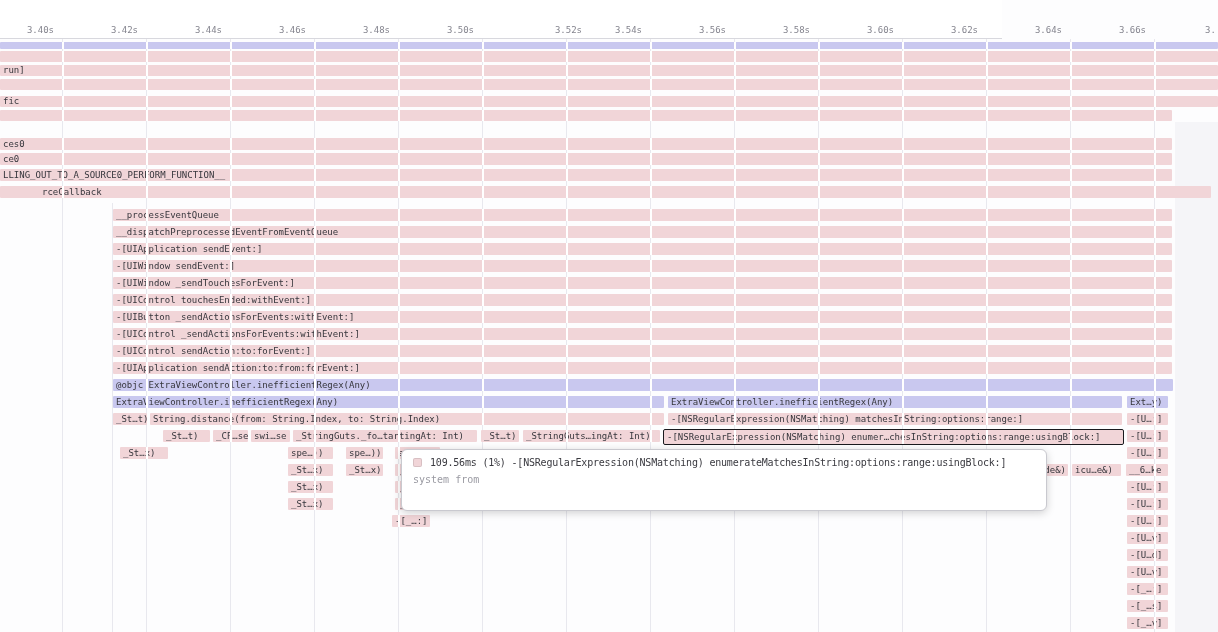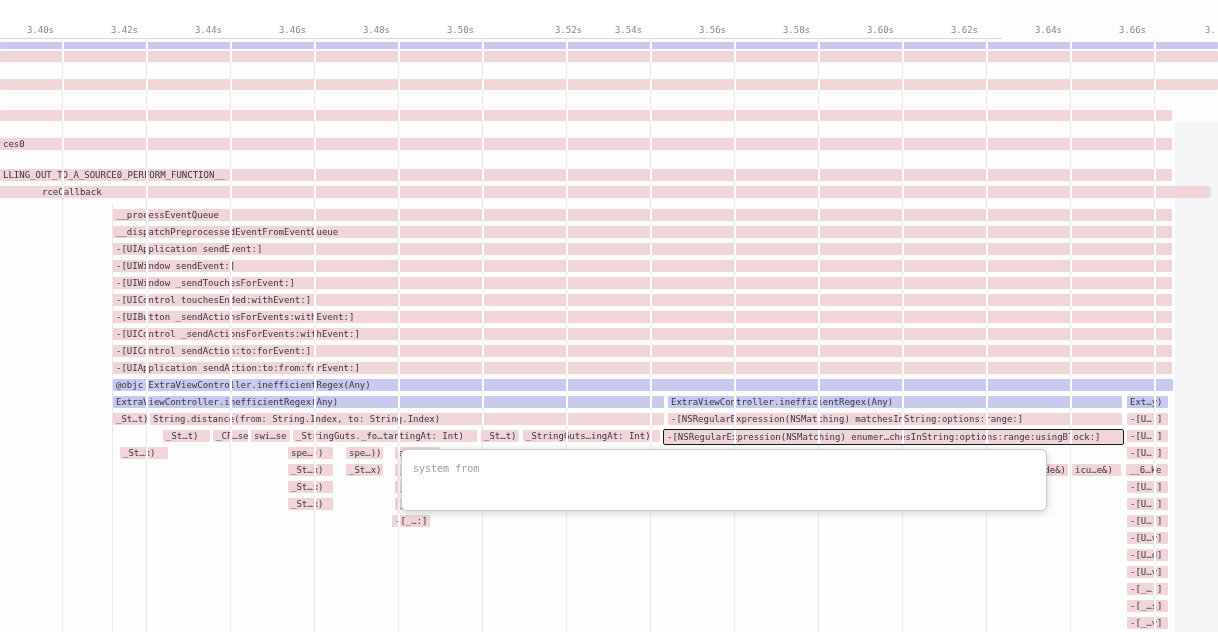--- a/index.html
+++ b/index.html
@@ -92,21 +92,55 @@
       <i class="slit" style="left: 482px;"></i>
       <i class="slit" style="left: 566px;"></i>
       <i class="slit" style="left: 650px;"></i>
       <i class="slit" style="left: 734px;"></i>
       <i class="slit" style="left: 818px;"></i>
       <i class="slit" style="left: 902px;"></i>
       <i class="slit" style="left: 986px;"></i>
       <i class="slit" style="left: 1070px;"></i>
       <i class="slit" style="left: 1154px;"></i>
     </div>
+    <div class="frame pink" style="left: 0px; top: 65px; width: 1218px; height: 11px; line-height: 11px;">
+      <span class="lbl">run]</span>
+      <i class="slit" style="left: 62px;"></i>
+      <i class="slit" style="left: 146px;"></i>
+      <i class="slit" style="left: 230px;"></i>
+      <i class="slit" style="left: 314px;"></i>
+      <i class="slit" style="left: 398px;"></i>
+      <i class="slit" style="left: 482px;"></i>
+      <i class="slit" style="left: 566px;"></i>
+      <i class="slit" style="left: 650px;"></i>
+      <i class="slit" style="left: 734px;"></i>
+      <i class="slit" style="left: 818px;"></i>
+      <i class="slit" style="left: 902px;"></i>
+      <i class="slit" style="left: 986px;"></i>
+      <i class="slit" style="left: 1070px;"></i>
+      <i class="slit" style="left: 1154px;"></i>
+    </div>
     <div class="frame pink" style="left: 0px; top: 79px; width: 1218px; height: 11px; line-height: 11px;">
+      <i class="slit" style="left: 62px;"></i>
+      <i class="slit" style="left: 146px;"></i>
+      <i class="slit" style="left: 230px;"></i>
+      <i class="slit" style="left: 314px;"></i>
+      <i class="slit" style="left: 398px;"></i>
+      <i class="slit" style="left: 482px;"></i>
+      <i class="slit" style="left: 566px;"></i>
+      <i class="slit" style="left: 650px;"></i>
+      <i class="slit" style="left: 734px;"></i>
+      <i class="slit" style="left: 818px;"></i>
+      <i class="slit" style="left: 902px;"></i>
+      <i class="slit" style="left: 986px;"></i>
+      <i class="slit" style="left: 1070px;"></i>
+      <i class="slit" style="left: 1154px;"></i>
+    </div>
+    <div class="frame pink" style="left: 0px; top: 96px; width: 1218px; height: 11px; line-height: 11px;">
+      <span class="lbl">fic</span>
       <i class="slit" style="left: 62px;"></i>
       <i class="slit" style="left: 146px;"></i>
       <i class="slit" style="left: 230px;"></i>
       <i class="slit" style="left: 314px;"></i>
       <i class="slit" style="left: 398px;"></i>
       <i class="slit" style="left: 482px;"></i>
       <i class="slit" style="left: 566px;"></i>
       <i class="slit" style="left: 650px;"></i>
       <i class="slit" style="left: 734px;"></i>
       <i class="slit" style="left: 818px;"></i>
@@ -126,20 +160,37 @@
       <i class="slit" style="left: 650px;"></i>
       <i class="slit" style="left: 734px;"></i>
       <i class="slit" style="left: 818px;"></i>
       <i class="slit" style="left: 902px;"></i>
       <i class="slit" style="left: 986px;"></i>
       <i class="slit" style="left: 1070px;"></i>
       <i class="slit" style="left: 1154px;"></i>
     </div>
     <div class="frame pink" style="left: 0px; top: 138px; width: 1172px; height: 12px; line-height: 12px;">
       <span class="lbl">ces0</span>
+      <i class="slit" style="left: 62px;"></i>
+      <i class="slit" style="left: 146px;"></i>
+      <i class="slit" style="left: 230px;"></i>
+      <i class="slit" style="left: 314px;"></i>
+      <i class="slit" style="left: 398px;"></i>
+      <i class="slit" style="left: 482px;"></i>
+      <i class="slit" style="left: 566px;"></i>
+      <i class="slit" style="left: 650px;"></i>
+      <i class="slit" style="left: 734px;"></i>
+      <i class="slit" style="left: 818px;"></i>
+      <i class="slit" style="left: 902px;"></i>
+      <i class="slit" style="left: 986px;"></i>
+      <i class="slit" style="left: 1070px;"></i>
+      <i class="slit" style="left: 1154px;"></i>
+    </div>
+    <div class="frame pink" style="left: 0px; top: 153px; width: 1172px; height: 12px; line-height: 12px;">
+      <span class="lbl">ce0</span>
       <i class="slit" style="left: 62px;"></i>
       <i class="slit" style="left: 146px;"></i>
       <i class="slit" style="left: 230px;"></i>
       <i class="slit" style="left: 314px;"></i>
       <i class="slit" style="left: 398px;"></i>
       <i class="slit" style="left: 482px;"></i>
       <i class="slit" style="left: 566px;"></i>
       <i class="slit" style="left: 650px;"></i>
       <i class="slit" style="left: 734px;"></i>
       <i class="slit" style="left: 818px;"></i>
@@ -549,14 +600,18 @@
     <div class="tick" style="left: 682px;">3.56s</div>
     <div class="tick" style="left: 766px;">3.58s</div>
     <div class="tick" style="left: 850px;">3.60s</div>
     <div class="tick" style="left: 934px;">3.62s</div>
     <div class="tick" style="left: 1018px;">3.64s</div>
     <div class="tick" style="left: 1102px;">3.66s</div>
     <div class="tick clipped" style="left: 1205px;">3.</div>
   </div>
 
 <div id="tooltip">
+  <div class="tt-title">
+    <span class="tt-swatch"></span>
+    <span>109.56ms (1%) -[NSRegularExpression(NSMatching) enumerateMatchesInString:options:range:usingBlock:]</span>
+  </div>
   <div class="tt-sub">system from</div>
 </div>
 
 </body></html>

